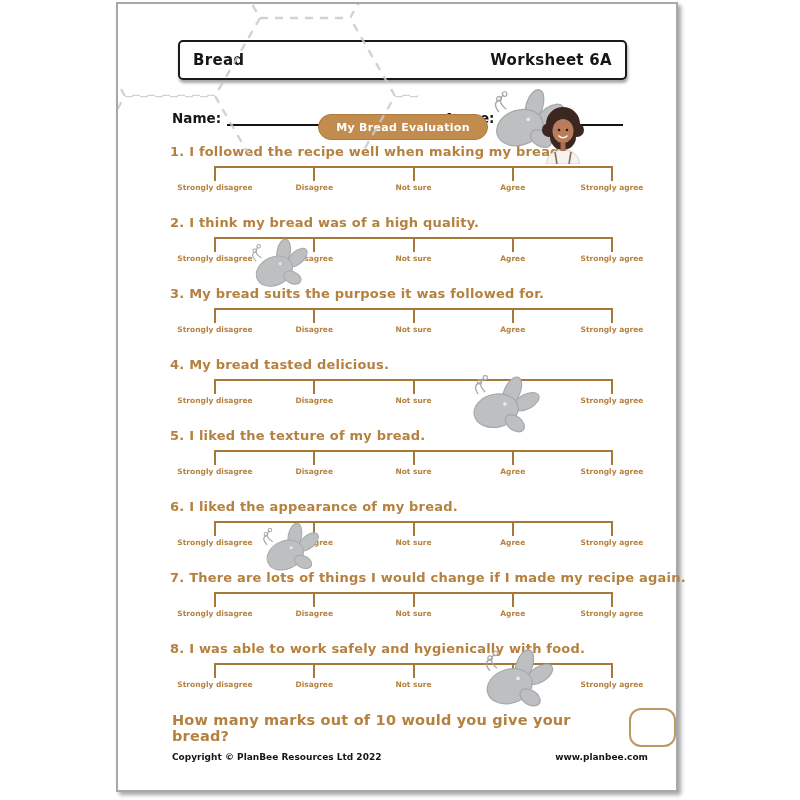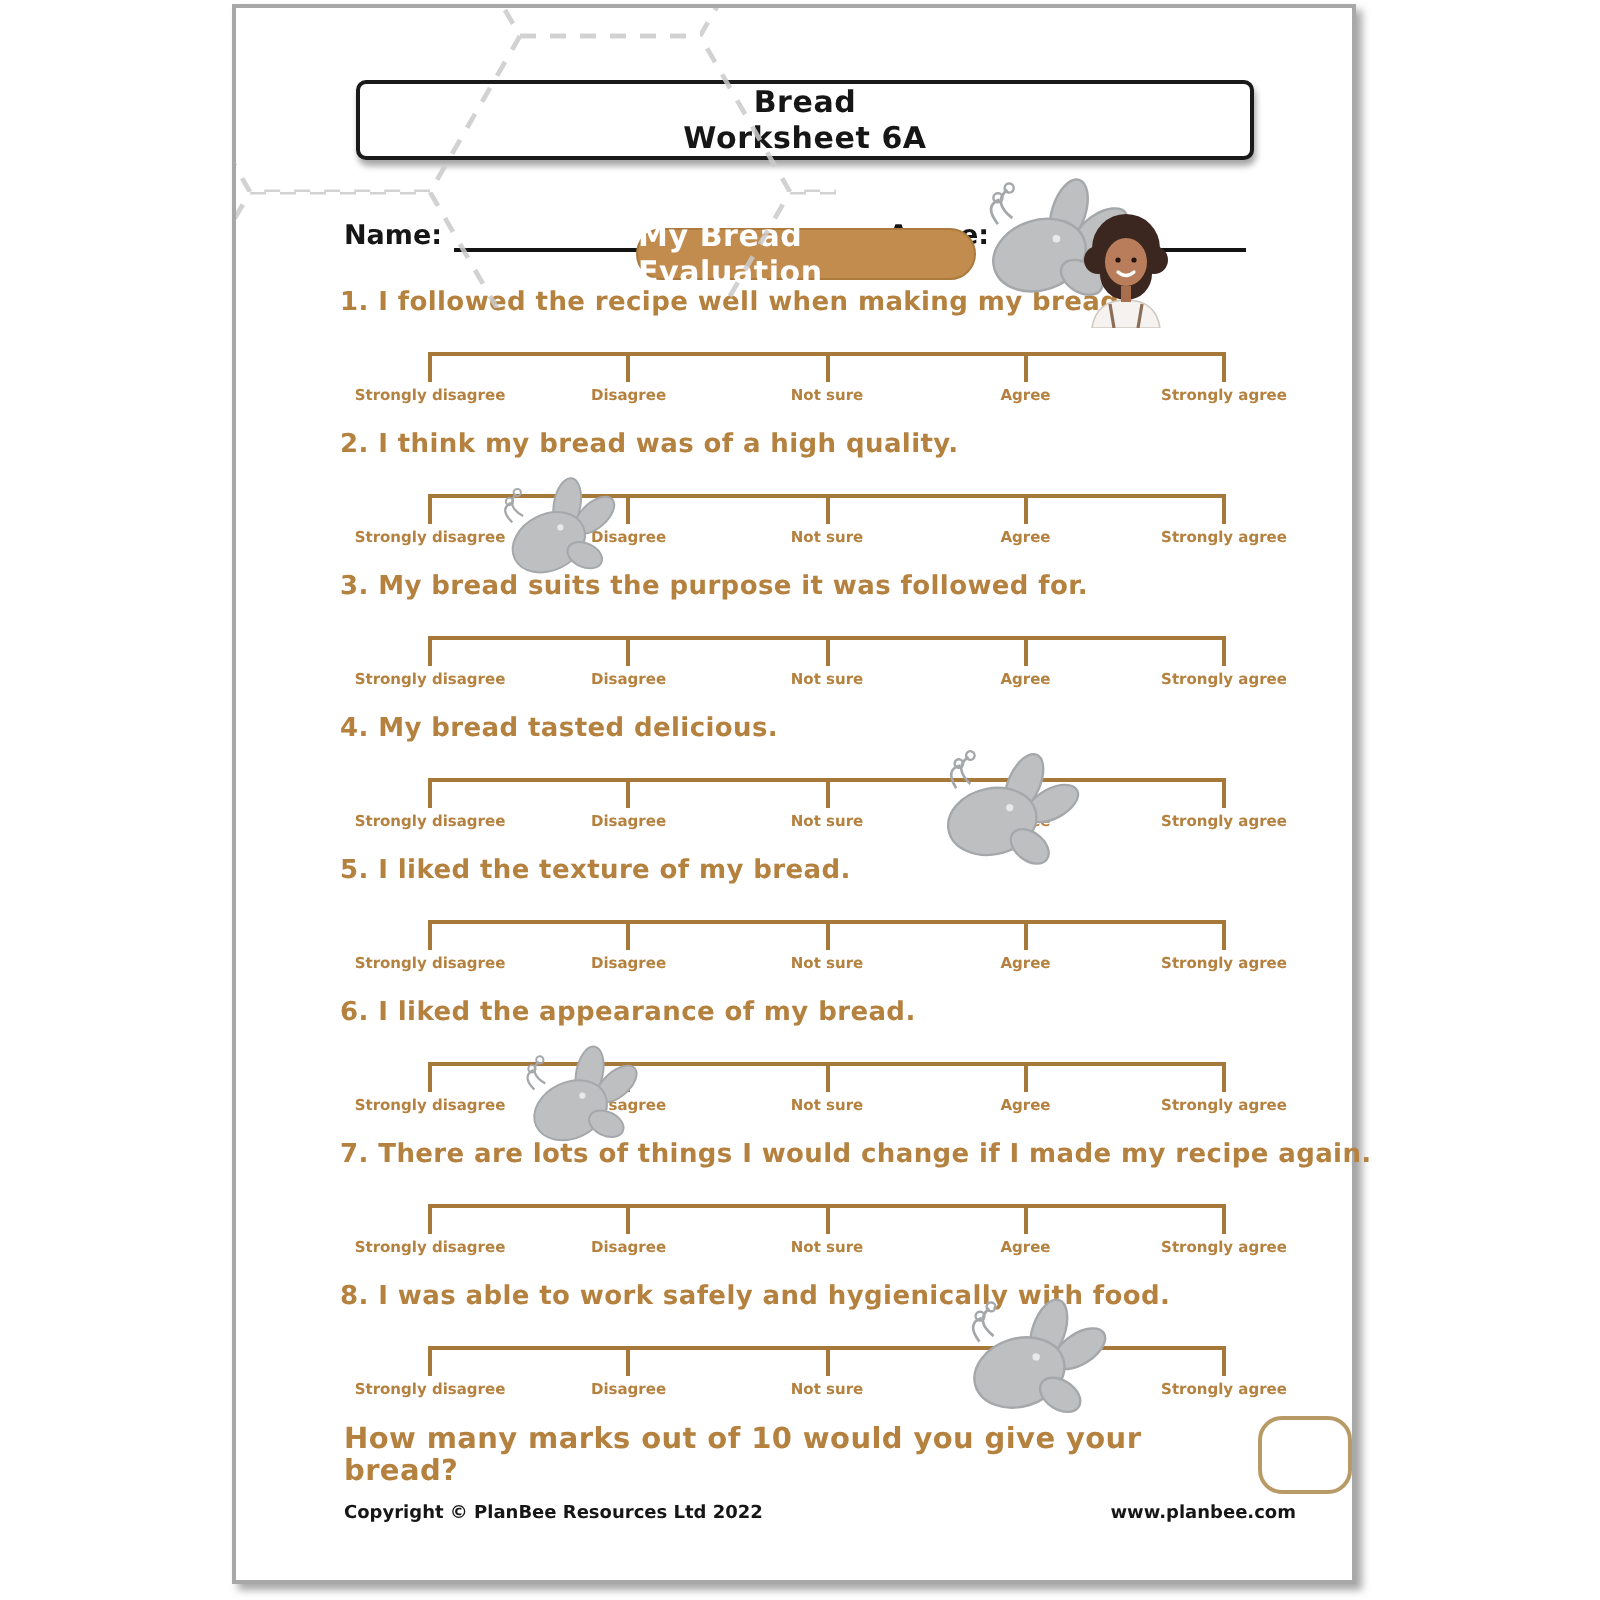--- a/index.html
+++ b/index.html
@@ -19,44 +19,44 @@
   
   .hex-overlay { position:absolute; inset:0; z-index:3; pointer-events:none; opacity:.85; }
   .mascots { position:absolute; inset:0; z-index:4; pointer-events:none; }
   .content { position:absolute; inset:0; z-index:2; }
 
   .header-box {
     position:absolute; left:60px; top:36px; width:449px; height:40px;
     background:#fff; border:2px solid #1a1a1a; border-radius:5px;
     box-shadow:1px 3px 3px rgba(0,0,0,0.35);
     display:flex; align-items:center; justify-content:space-between; padding:0 13px;
-    font-weight:bold; font-size:15px; color:var(--ink); letter-spacing:.3px;flex-direction:column;
+    font-weight:bold; font-size:15px; color:var(--ink); letter-spacing:.3px;
   }
 
   .name-row {
     position:absolute; left:54px; top:86px; right:53px; height:20px;
     display:flex; align-items:flex-end; font-weight:bold; font-size:13.5px; color:var(--ink);margin-top:16px;
   }
   .blank-line { border-bottom:2px solid #141414; height:15px; }
   .name-line { width:172px; margin-left:6px; }
   .name-spacer { width:45px; }
   .date-line { flex:1; margin-left:6px; }
 
   .title-badge {
     position:absolute; left:200px; top:110px; width:170px; height:26px;
     background:var(--badge); border:1px solid var(--badge-edge); border-radius:13px;
     display:flex; align-items:center; justify-content:center;
-    color:#fff; font-weight:bold; font-size:15px; letter-spacing:.3px;
+    color:#fff; font-weight:bold; font-size:11px; letter-spacing:.3px;
   }
 
   .questions { position:absolute; left:0; top:140px; right:0; }
   .question { height:71px; }
   .q-text { margin-left:52px; font-size:13px; font-weight:bold; color:var(--brown);
             letter-spacing:.2px; height:16px; white-space:nowrap; }
-  .scale { position:relative; margin-left:97px; margin-top:16px; width:397px; height:30px; }
+  .scale { position:relative; margin-left:97px; margin-top:6px; width:397px; height:30px; }
   .scale-line { position:absolute; left:-1px; right:-1px; top:0; height:2px; background:var(--line); }
   .tick { position:absolute; top:0; width:2px; height:15px; background:var(--line); transform:translateX(-1px); }
   .scale-label { position:absolute; top:17px; transform:translateX(-50%);
                  font-size:7.5px; font-weight:bold; color:var(--brown); white-space:nowrap; }
 
   .marks-row { position:absolute; left:54px; top:704px; display:flex; align-items:center; }
   .marks-q { font-size:14.5px; font-weight:bold; color:var(--brown); letter-spacing:.2px; }
   .marks-box { width:47px; height:39px; border:2px solid #b89a66; border-radius:12px; background:#fff; }
 
   .footer { position:absolute; left:54px; right:28px; top:748px;

